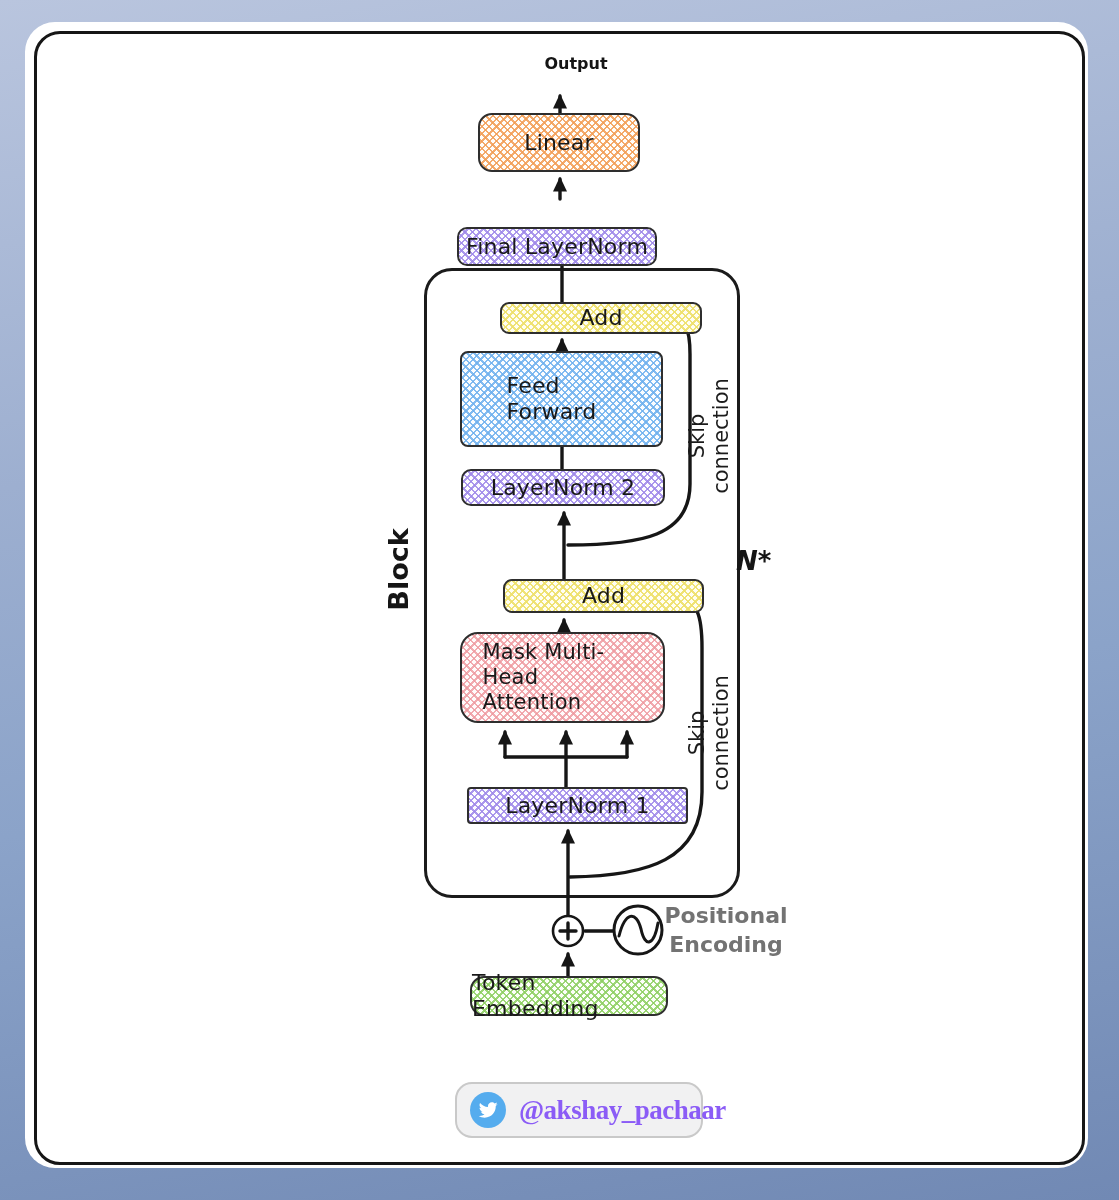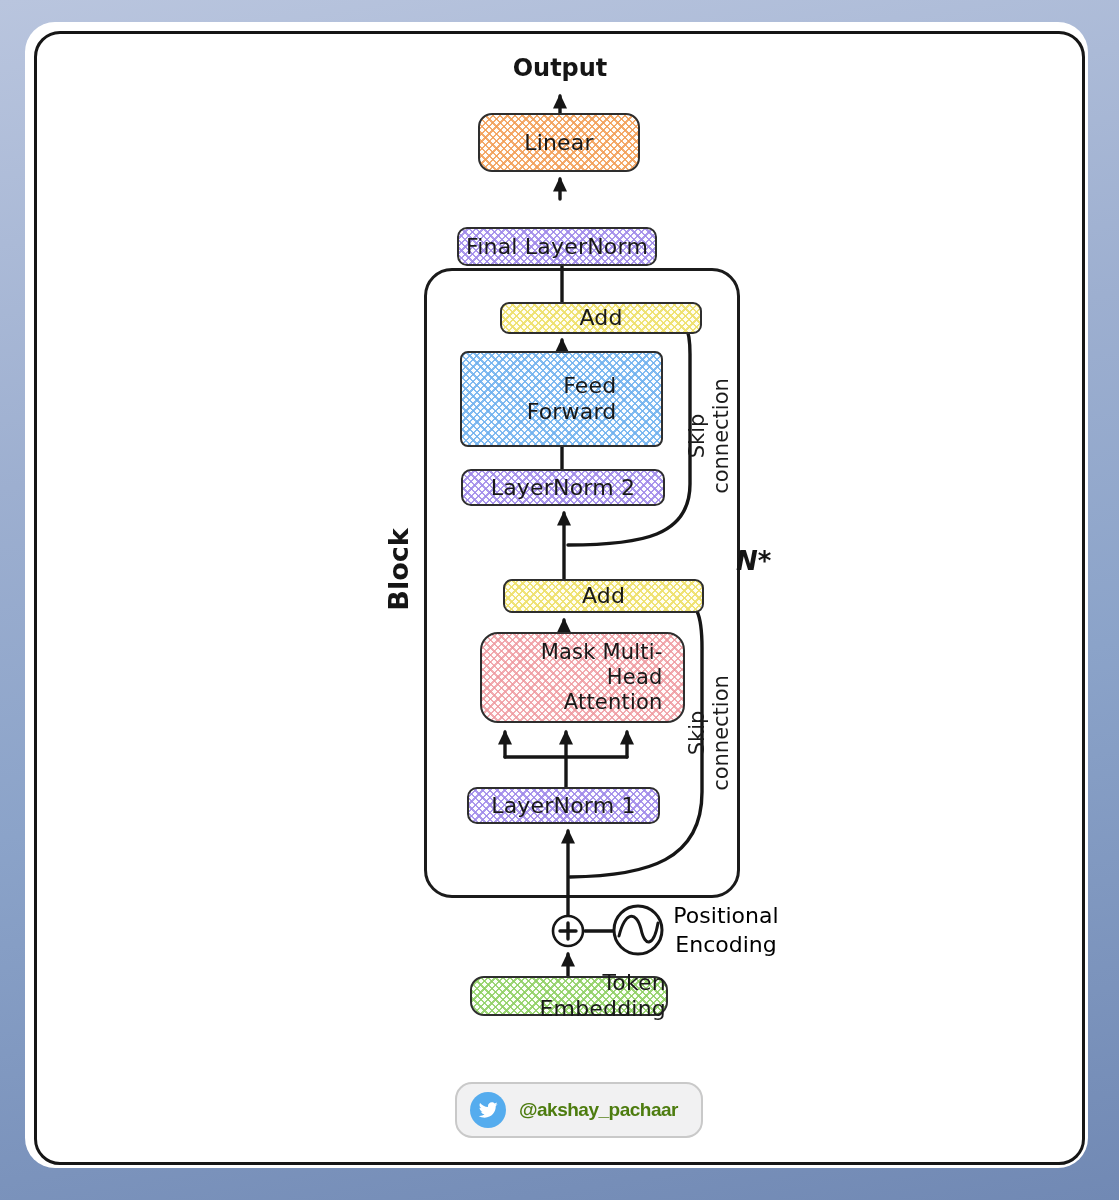--- a/index.html
+++ b/index.html
@@ -11,72 +11,72 @@
   .stage{position:absolute;left:0;top:0;width:1119px;height:1200px;}
   .card{position:absolute;left:25px;top:22px;width:1063px;height:1146px;
     background:#ffffff;border-radius:30px;}
   .card-border{position:absolute;left:34px;top:31px;width:1045px;height:1128px;
     border:3px solid #161616;border-radius:26px;}
   .block-container{position:absolute;left:424px;top:268px;width:310px;height:624px;
     border:3px solid #1b1b1b;border-radius:28px;background:transparent;}
   svg.wires{position:absolute;left:0;top:0;}
 
   .node{position:absolute;display:flex;align-items:center;justify-content:center;
-    text-align:right;border:2px solid #2e2e2e;color:#191919;
+    text-align:left;border:2px solid #2e2e2e;color:#191919;
     font-size:22px;font-weight:500;line-height:1.18;letter-spacing:.2px;box-sizing:border-box;}
   .node .lbl{display:block;}
   .hatch-orange{background-color:#fffdfa;background-image:
     repeating-linear-gradient(45deg,rgba(242,157,84,.85) 0 1.7px,transparent 1.7px 5.2px),
     repeating-linear-gradient(-45deg,rgba(242,157,84,.85) 0 1.7px,transparent 1.7px 5.2px);}
   .hatch-purple{background-color:#fdfdff;background-image:
     repeating-linear-gradient(45deg,rgba(158,136,233,.85) 0 1.7px,transparent 1.7px 5.2px),
     repeating-linear-gradient(-45deg,rgba(158,136,233,.85) 0 1.7px,transparent 1.7px 5.2px);}
   .hatch-yellow{background-color:#fffef2;background-image:
     repeating-linear-gradient(45deg,rgba(238,224,106,.9) 0 1.7px,transparent 1.7px 5.2px),
     repeating-linear-gradient(-45deg,rgba(238,224,106,.9) 0 1.7px,transparent 1.7px 5.2px); margin-left: 39px;}
   .hatch-blue{background-color:#fbfdff;background-image:
     repeating-linear-gradient(45deg,rgba(110,176,238,.85) 0 1.7px,transparent 1.7px 5.2px),
     repeating-linear-gradient(-45deg,rgba(110,176,238,.85) 0 1.7px,transparent 1.7px 5.2px);}
   .hatch-pink{background-color:#fffbfb;background-image:
     repeating-linear-gradient(45deg,rgba(238,152,158,.8) 0 1.7px,transparent 1.7px 5.2px),
-    repeating-linear-gradient(-45deg,rgba(238,152,158,.8) 0 1.7px,transparent 1.7px 5.2px); margin-left: 20px;}
+    repeating-linear-gradient(-45deg,rgba(238,152,158,.8) 0 1.7px,transparent 1.7px 5.2px);}
   .hatch-green{background-color:#fcfff9;background-image:
     repeating-linear-gradient(45deg,rgba(141,207,97,.85) 0 1.7px,transparent 1.7px 5.2px),
     repeating-linear-gradient(-45deg,rgba(141,207,97,.85) 0 1.7px,transparent 1.7px 5.2px);}
 
   #node-linear{left:478px;top:113px;width:162px;height:59px;border-radius:14px;}
   #node-final-ln{left:457px;top:199px;width:200px;height:39px;border-radius:10px;margin-top:28px;}
   #node-add-upper{left:461px;top:302px;width:202px;height:32px;border-radius:9px;}
   #node-ff{left:460px;top:351px;width:203px;height:96px;border-radius:8px;}
   #node-ff .lbl{width:110px;}
   #node-ln2{left:461px;top:469px;width:204px;height:37px;border-radius:10px;}
   #node-add-lower{left:464px;top:579px;width:201px;height:34px;border-radius:9px;}
   #node-mha{left:460px;top:632px;width:205px;height:91px;border-radius:18px;font-size:21px;}
   #node-mha .lbl{width:160px;}
-  #node-ln1{left:467px;top:787px;width:193px;height:37px;border-radius:10px;}
+  #node-ln1{left:467px;top:787px;width:221px;height:37px;border-radius:4px;}
   #node-token{left:470px;top:976px;width:198px;height:40px;border-radius:14px;}
 
   .free-label{position:absolute;text-align:center;font-weight:600;color:#151515;}
-  #label-output{left:490px;top:54px;width:140px;font-size:24px;}
+  #label-output{left:506px;top:54px;width:140px;font-size:16px;}
   #label-block{left:353px;top:554px;width:90px;font-size:27px;transform:rotate(-90deg);}
   #label-n{left:736px;top:546px;width:60px;font-size:26px;text-align:left;font-style:italic;}
   .skip-label{position:absolute;width:160px;text-align:center;font-size:21px;font-weight:500;
     color:#1b1b1b;transform:rotate(-90deg);}
   #label-skip-upper{left:629px;top:412px;}
   #label-skip-lower{left:629px;top:709px;}
   #label-pos{left:653px;top:902px;width:146px;font-size:22px;line-height:1.3;
-    color:#000000;font-weight:400;}
+    color:#737373;font-weight:700;}
 
   #badge{position:absolute;left:455px;top:1082px;width:248px;height:56px;border-radius:17px;
     background:#f1f1f2;border:2px solid #c9c9c9;box-sizing:border-box;
     display:flex;align-items:center;gap:13px;padding-left:13px;}
   #badge .tw-circle{width:36px;height:36px;border-radius:50%;background:#55acee;
     display:flex;align-items:center;justify-content:center;flex:0 0 auto;}
-  #badge .handle{font-family:Liberation Sans, sans-serif;font-size:19px;font-weight:bold;
-    color:#4d7c0f;letter-spacing:-0.5px;}
+  #badge .handle{font-family:Liberation Serif, serif;font-size:27px;font-weight:bold;
+    color:#8b5cf6;letter-spacing:-0.5px;}
 </style>
 </head>
 <body>
 
 <div class="stage">
   <div class="card"></div>
   <div class="card-border"></div>
 
   <div class="block-container"></div>
 

